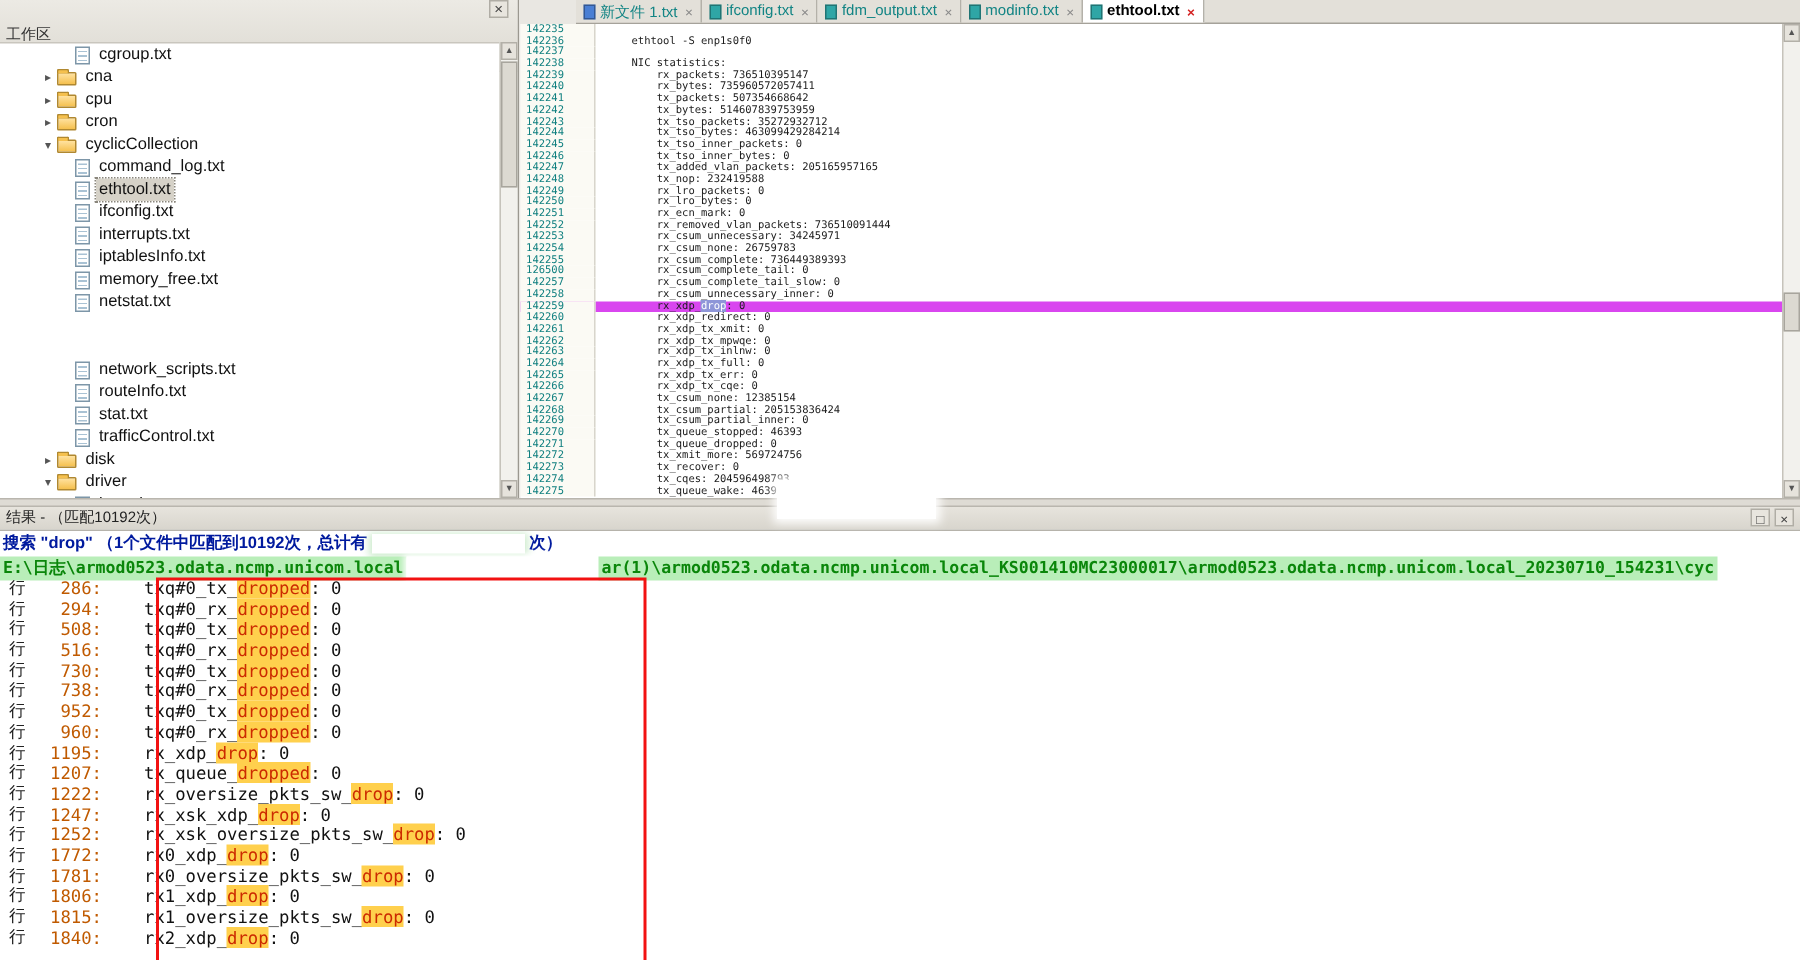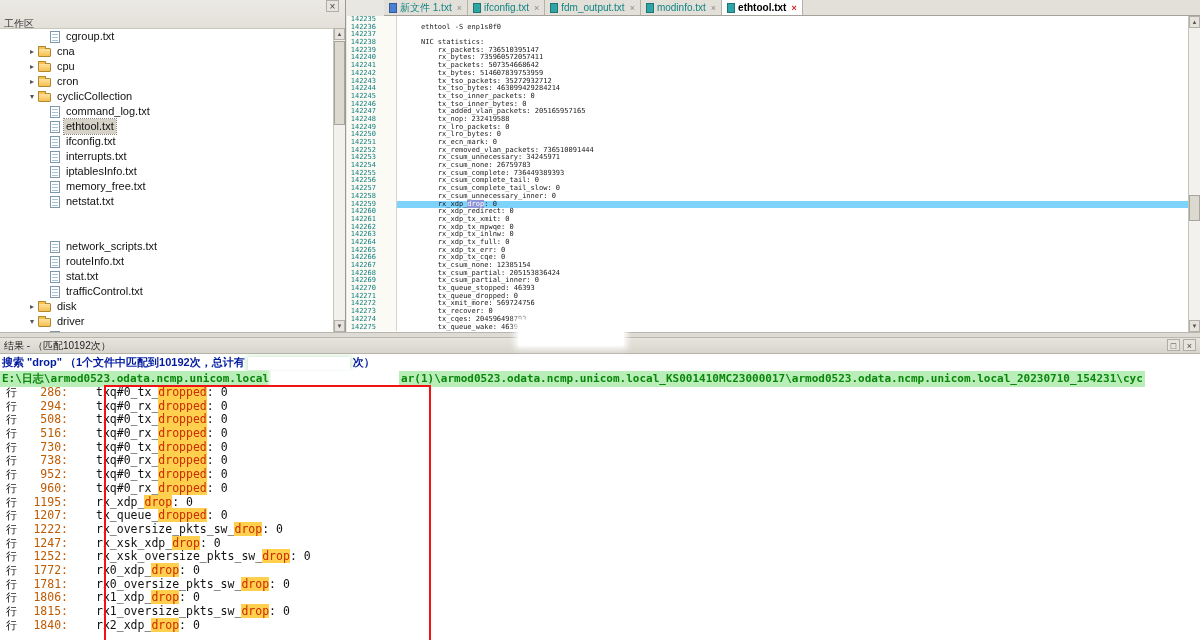--- a/index.html
+++ b/index.html
@@ -37,21 +37,21 @@
   .tab{display:flex;align-items:center;padding:0 5px;border-right:1px solid #b4b1a9;gap:3px;color:#128484;background:#e3e0d9;white-space:nowrap;}
   .tab.active{background:#ffffff;color:#000;font-weight:bold;}
   .tab-icon{width:8px;height:10px;border:1px solid rgba(0,0,0,.3);box-sizing:border-box;}
   .tab-close{font-size:9px;color:#8a8a8a;margin-left:2px;}
   .tab.active .tab-close{color:#d42222;font-weight:bold;}
   
   #editor{position:absolute;left:347px;top:16px;right:12px;height:316px;background:#fff;overflow:hidden;font-family:"DejaVu Sans Mono",monospace;}
   .code-row{height:7.7px;line-height:7.7px;font-size:7px;white-space:pre;display:flex;gap:20px;}
   .ln{width:50px;flex:0 0 50px;text-align:right;padding-right:20px;box-sizing:border-box;color:#0f7f7f;background:#fbfaf4;border-right:1px solid #d8d5cc;}
   .ct{padding-left:4px;color:#1a1a1a;flex:1;}
-  .code-row.hl{background:#7dd3fc;}
+  .code-row.hl{background:#d946ef;}
   .mark-sel{background:#8e96d8;color:#fff;}
   #ed-sb{position:absolute;right:0;top:16px;width:12px;height:316px;background:#f2f1ed;border-left:1px solid #c6c3bb;box-sizing:border-box;}
   #ed-thumb{top:179px;height:26px;}
   
   #splitter{position:absolute;left:0;top:332px;height:6px;right:0;background:#dedbd4;border-top:1px solid #b9b6ae;border-bottom:1px solid #b9b6ae;box-sizing:border-box;}
   
   #results{position:absolute;left:0;top:338px;right:0;bottom:0;background:#fff;}
   .res-header{height:15px;background:linear-gradient(#e7e4dd,#d8d5cd);border-bottom:1px solid #b6b3ab;font-size:10px;line-height:15px;padding:0 4px;color:#222;position:relative;}
   .res-btn{position:absolute;top:1px;width:13px;height:12px;text-align:center;font-size:9px;line-height:12px;color:#444;border:1px solid #b0ada5;background:#e8e5de;box-sizing:border-box;}
   .res-btn.max{right:20px;}
@@ -220,21 +220,21 @@
     <div class="code-row"><span class="ln">142246</span><span class="ct">    tx_tso_inner_bytes: 0</span></div>
     <div class="code-row"><span class="ln">142247</span><span class="ct">    tx_added_vlan_packets: 205165957165</span></div>
     <div class="code-row"><span class="ln">142248</span><span class="ct">    tx_nop: 232419588</span></div>
     <div class="code-row"><span class="ln">142249</span><span class="ct">    rx_lro_packets: 0</span></div>
     <div class="code-row"><span class="ln">142250</span><span class="ct">    rx_lro_bytes: 0</span></div>
     <div class="code-row"><span class="ln">142251</span><span class="ct">    rx_ecn_mark: 0</span></div>
     <div class="code-row"><span class="ln">142252</span><span class="ct">    rx_removed_vlan_packets: 736510091444</span></div>
     <div class="code-row"><span class="ln">142253</span><span class="ct">    rx_csum_unnecessary: 34245971</span></div>
     <div class="code-row"><span class="ln">142254</span><span class="ct">    rx_csum_none: 26759783</span></div>
     <div class="code-row"><span class="ln">142255</span><span class="ct">    rx_csum_complete: 736449389393</span></div>
-    <div class="code-row"><span class="ln">142256</span><span class="ct">    rx_csum_complete_tail: 0</span></div>
+    <div class="code-row"><span class="ln">126500</span><span class="ct">    rx_csum_complete_tail: 0</span></div>
     <div class="code-row"><span class="ln">142257</span><span class="ct">    rx_csum_complete_tail_slow: 0</span></div>
     <div class="code-row"><span class="ln">142258</span><span class="ct">    rx_csum_unnecessary_inner: 0</span></div>
     <div class="code-row hl"><span class="ln">142259</span><span class="ct">    rx_xdp_<span class="mark-sel">drop</span>: 0</span></div>
     <div class="code-row"><span class="ln">142260</span><span class="ct">    rx_xdp_redirect: 0</span></div>
     <div class="code-row"><span class="ln">142261</span><span class="ct">    rx_xdp_tx_xmit: 0</span></div>
     <div class="code-row"><span class="ln">142262</span><span class="ct">    rx_xdp_tx_mpwqe: 0</span></div>
     <div class="code-row"><span class="ln">142263</span><span class="ct">    rx_xdp_tx_inlnw: 0</span></div>
     <div class="code-row"><span class="ln">142264</span><span class="ct">    rx_xdp_tx_full: 0</span></div>
     <div class="code-row"><span class="ln">142265</span><span class="ct">    rx_xdp_tx_err: 0</span></div>
     <div class="code-row"><span class="ln">142266</span><span class="ct">    rx_xdp_tx_cqe: 0</span></div>

